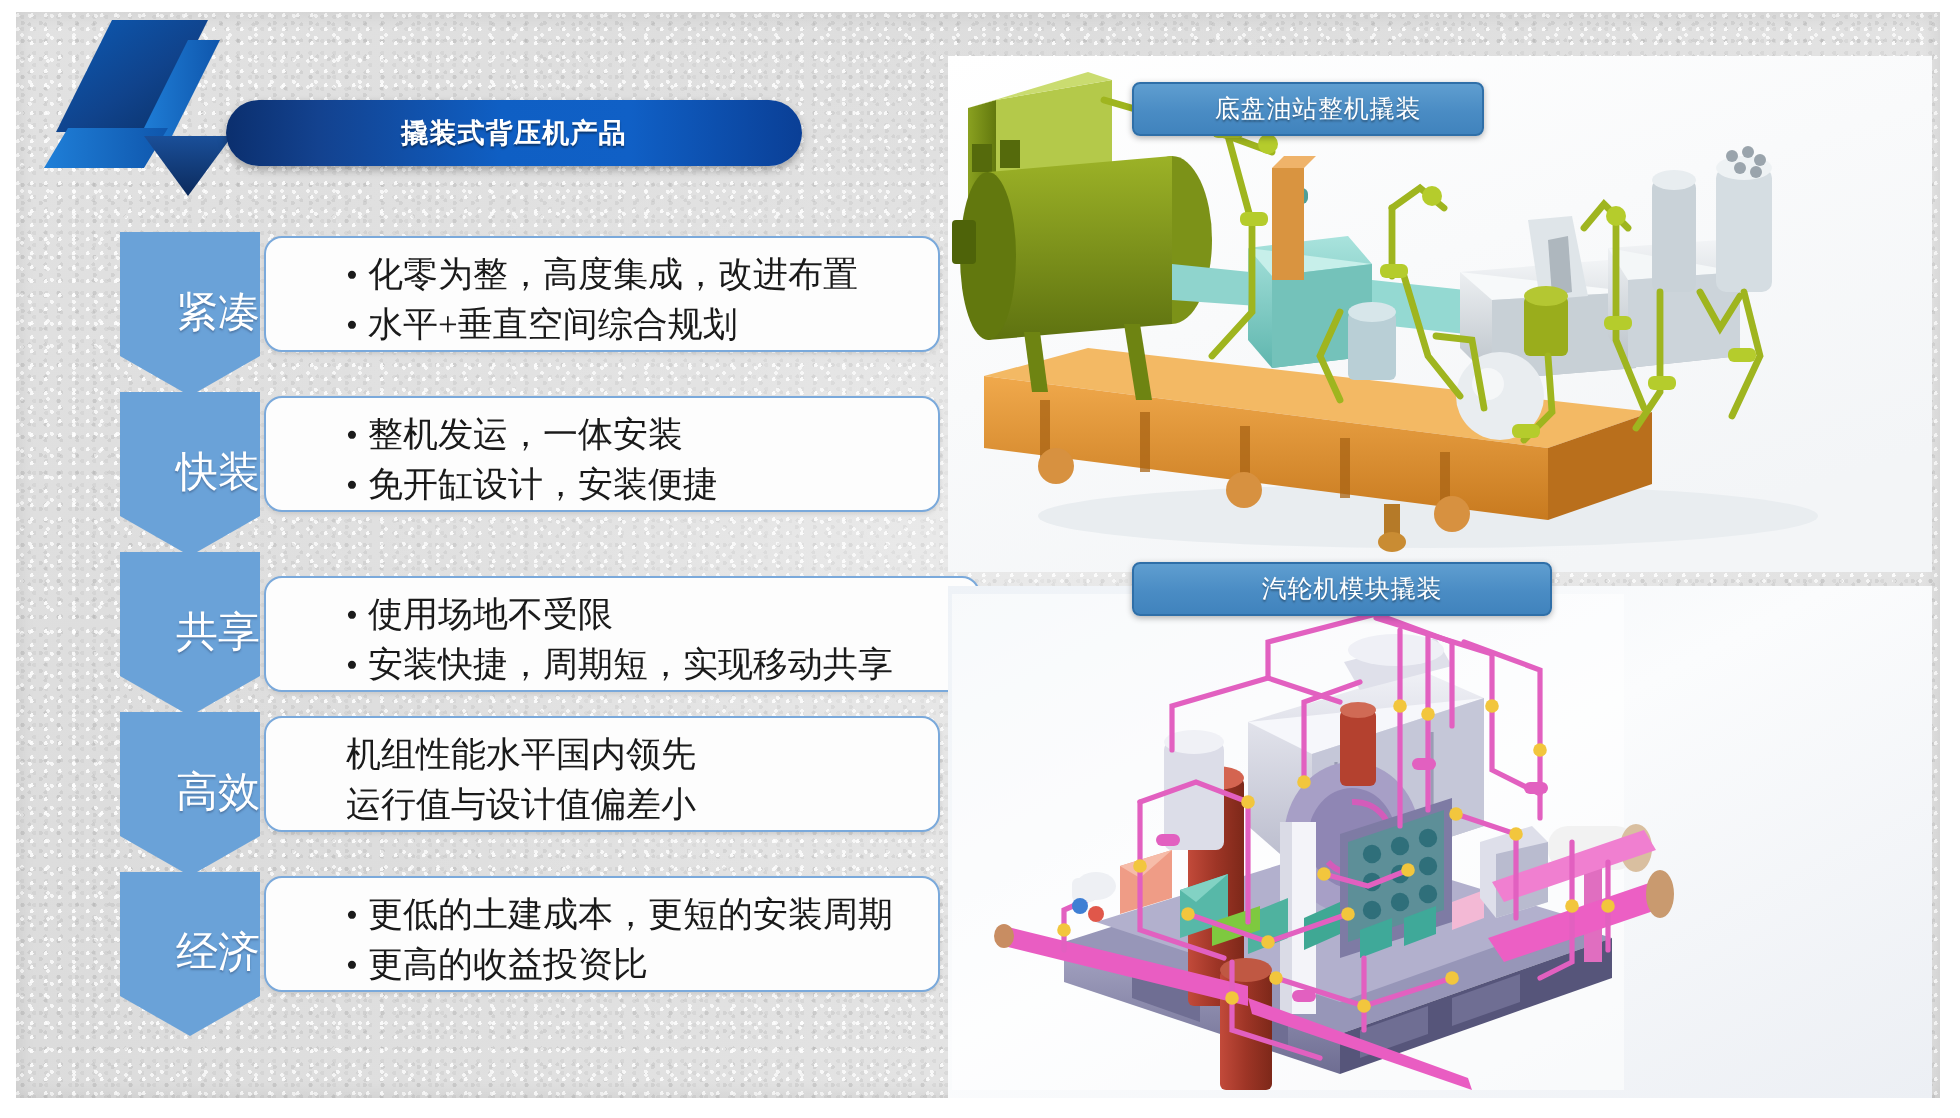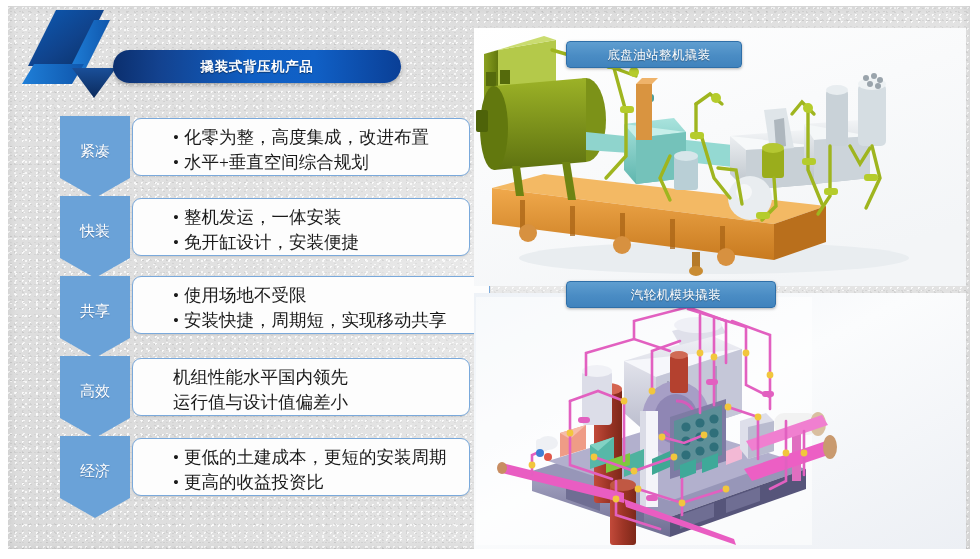--- a/index.html
+++ b/index.html
@@ -56,22 +56,22 @@
     position:absolute;left:0;top:0;width:70px;
     background:#6aa2d8;
   }
   .chev .chev-body{position:absolute;left:0;top:0;width:70px;background:#6aa2d8;}
   .chev .chev-tip{
     position:absolute;left:0;width:0;height:0;
     border-left:35px solid transparent;border-right:35px solid transparent;
     border-top:20px solid #6aa2d8;
   }
   .chev .chev-label{
-    position:absolute;left:0;width:70px;text-align:center;
-    color:#ffffff;font-size:15px;font-weight:normal;
+    position:absolute;left:0;width:70px;text-align:right;
+    color:#ffffff;font-size:21px;font-weight:normal;
     font-family:"Liberation Serif","DejaVu Serif",serif;
     text-shadow:0 1px 1px rgba(60,90,130,.55);
   }
   .tbox{
     position:absolute;left:72px;
     background:#fdfdfd;border:1.4px solid #7aa9db;border-radius:9px;
     box-sizing:border-box;padding:6px 10px 6px 12px;
     box-shadow:0 1px 2px rgba(0,0,0,.10);
   }
   .tline{
@@ -157,21 +157,21 @@
           <div class="tline bulleted">整机发运，一体安装</div>
           <div class="tline bulleted">免开缸设计，安装便捷</div>
         </div>
       </div>
       <div class="frow" style="top: 160px;">
         <div class="chev">
           <div class="chev-body" style="height: 62px;"></div>
           <div class="chev-tip" style="top: 62px;"></div>
           <div class="chev-label" style="top: 26px;">共享</div>
         </div>
-        <div class="tbox" style="top: 0; height: 58px; width: 358px;">
+        <div class="tbox" style="top: 12px; height: 58px; width: 358px;">
           <div class="tline bulleted">使用场地不受限</div>
           <div class="tline bulleted">安装快捷，周期短，实现移动共享</div>
         </div>
       </div>
       <div class="frow" style="top: 240px;">
         <div class="chev">
           <div class="chev-body" style="height: 62px;"></div>
           <div class="chev-tip" style="top: 62px;"></div>
           <div class="chev-label" style="top: 26px;">高效</div>
         </div>

